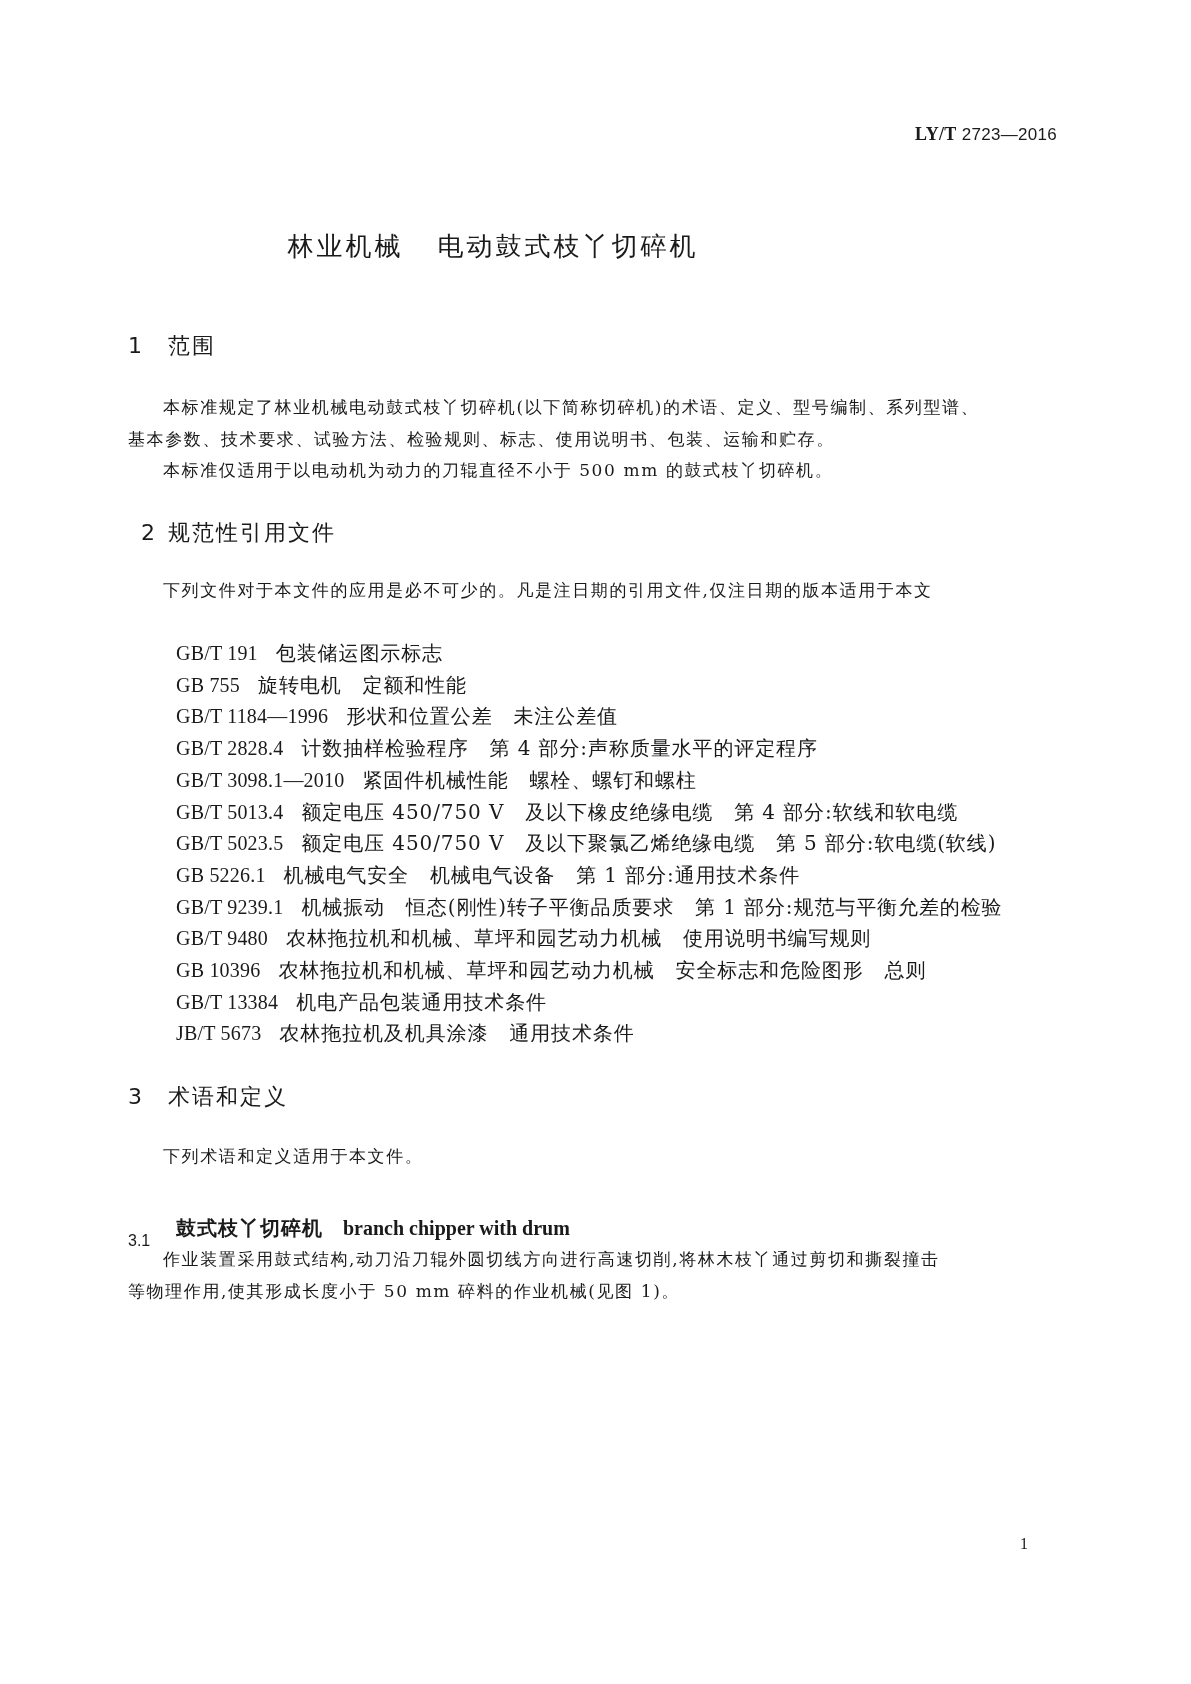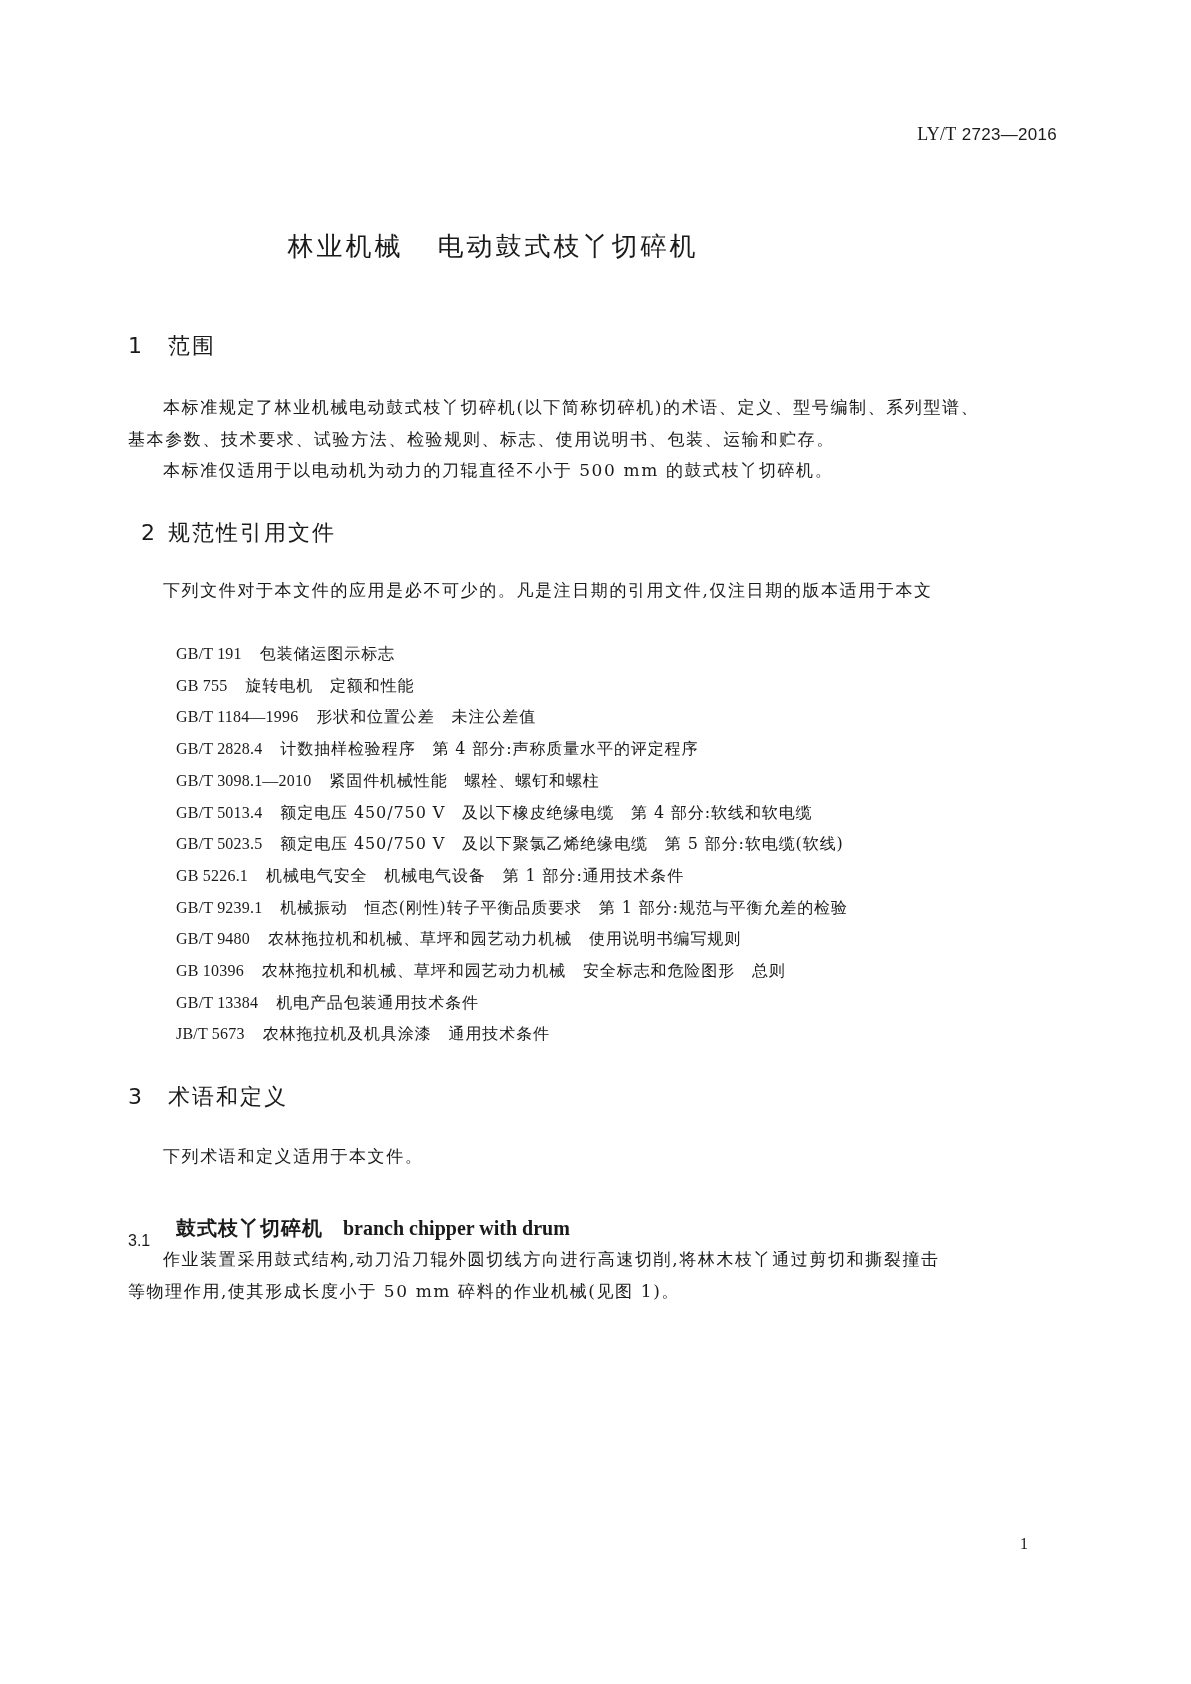--- a/index.html
+++ b/index.html
@@ -6,41 +6,41 @@
     body {
       width: 1191px; height: 1684px; position: relative; overflow: hidden;
       color: #1a1a1a;
       font-family: "DejaVu Serif", "Liberation Serif", serif;
     }
     .std-code {
       position: absolute; top: 124px; right: 134px;
       font-size: 17px; letter-spacing: 0.3px;
       font-family: "Liberation Sans", "DejaVu Sans", sans-serif;
     }
-    .std-code .prefix { font-family: "Liberation Serif", serif; font-weight: normal; font-size: 18px; }
+    .std-code .prefix { font-family: "Liberation Serif", serif; font-weight: bold; font-size: 18px; }
     .doc-title {
       position: absolute; top: 229px; left: 0; width: 986px; text-align: center;
       font-size: 26px; letter-spacing: 3px;
       font-family: "DejaVu Sans", "Liberation Sans", sans-serif;
     }
     .doc-title .gap { display: inline-block; width: 34px; }
     .sec {
       position: absolute; left: 128px;
       font-size: 22px; font-family: "DejaVu Sans", "Liberation Sans", sans-serif;
       letter-spacing: 2px;
     }
     .sec .num { display: inline-block; width: 40px; letter-spacing: 0; }
     .para {
       position: absolute; left: 128px; width: 930px;
       font-size: 17px; line-height: 31.5px; letter-spacing: 1.6px;
       text-align: justify;
     }
     .para .line { display: block; white-space: nowrap; }
     .para .indent { padding-left: 35px; }
-    .refs { position: absolute; left: 176px; top: 638px; font-size: 16px; line-height: 31.7px; letter-spacing: 0.9px; }
+    .refs { position: absolute; left: 176px; top: 638px; font-size: 20px; line-height: 31.7px; letter-spacing: 0.9px; }
     .refs .ref { display: block; white-space: nowrap; }
     .refs .code { font-family: "Liberation Serif", serif; letter-spacing: 0.2px; }
     .refs .sp { display: inline-block; width: 18px; }
     .clause-num { position: absolute; left: 128px; top: 1232px; font-size: 16px; font-family: "Liberation Sans", sans-serif; }
     .term {
       position: absolute; left: 176px; top: 1215px; font-size: 20px; font-weight: bold;
       letter-spacing: 1px;
     }
     .term .en { font-family: "Liberation Serif", serif; margin-left: 20px; letter-spacing: 0; }
     .page-num { position: absolute; top: 1535px; left: 1020px; font-size: 16px; font-family: "Liberation Serif", serif; }

